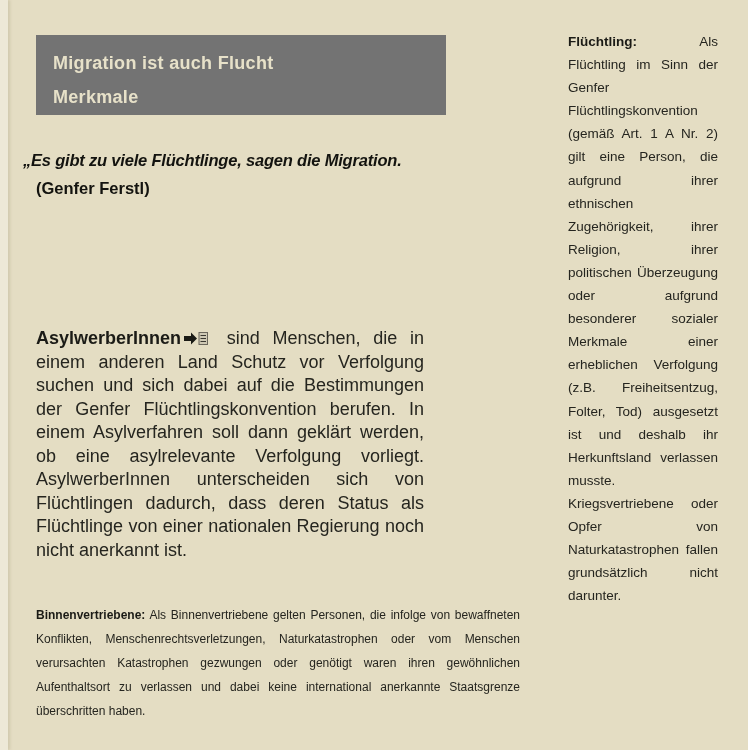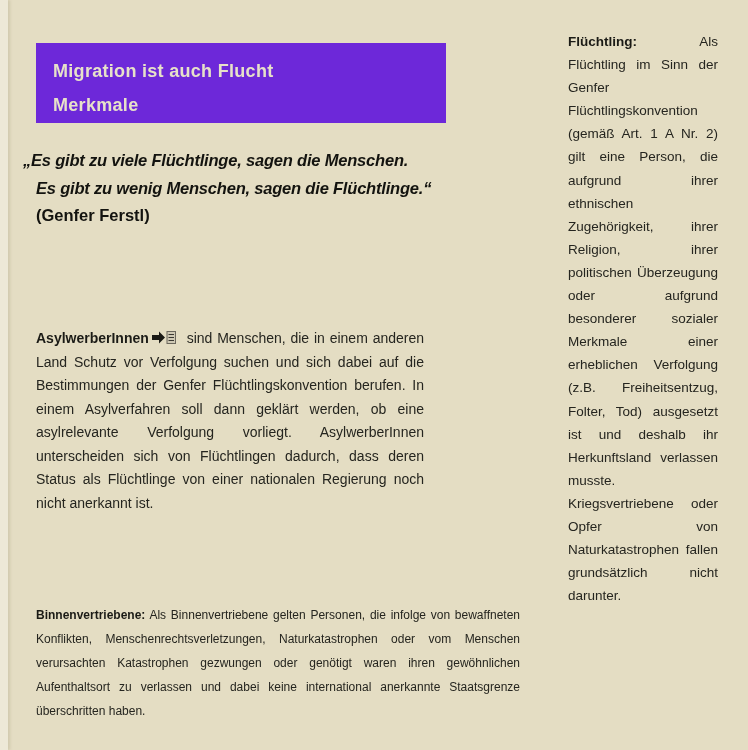--- a/index.html
+++ b/index.html
@@ -10,54 +10,53 @@
     color:#25251f;
   }
   .edge-strip{
     position:absolute;left:0;top:0;width:8px;height:100%;
     background:#ede8d7;
     box-shadow:2px 0 3px rgba(120,110,80,.18);
   }
   .header-box{
     position:absolute;left:36px;top:35px;width:410px;height:80px;
     box-sizing:border-box;padding:11px 0 0 17px;
-    background:#6d28d9;color:#e7e1c9;
-    font-size:18px;font-weight:bold;letter-spacing:.3px;margin-top:8px;
+    background:#737373;color:#e7e1c9;
+    font-size:18px;font-weight:bold;letter-spacing:.3px;
   }
   .header-line{line-height:34px;}
   .quote{
     position:absolute;left:36px;top:147px;width:490px;
     font-size:16.5px;font-weight:bold;font-style:italic;
     line-height:27.5px;letter-spacing:-.2px;color:#13130f;
     white-space:nowrap;
   }
   .quote .q1{margin-left:-13px;}
   .quote .qa{font-style:normal;letter-spacing:0;}
   .para{position:absolute;text-align:justify;}
   .para b{font-weight:bold;color:#1b1b16;}
-  .left-para{left:36px;top:327px;width:388px;font-size:14px;line-height:23.5px;}
+  .left-para{left:36px;top:327px;width:388px;font-size:18px;line-height:23.5px;}
   .right-col{left:568px;top:30px;width:150px;font-size:13.5px;line-height:23.1px;}
   .bottom-para{left:36px;top:603px;width:484px;font-size:12px;line-height:24px;}
   .xref-icon{display:inline-block;vertical-align:-1px;margin:0 6px 0 3px;}
 </style>
 </head>
 <body>
 
 <div class="page">
 
   <div class="edge-strip"></div>
 
   <div class="header-box">
     <div class="header-line">Migration ist auch Flucht</div>
     <div class="header-line">Merkmale</div>
   </div>
 
   <div class="quote">
-    <div class="q1">„Es gibt zu viele Flüchtlinge, sagen die Menschen.</div>
-    <div class="q2">Es gibt zu wenig Menschen, sagen die Flüchtlinge.“</div>
+    <div class="q1">„Es gibt zu viele Flüchtlinge, sagen die Migration.</div>
     <div class="qa">(Genfer Ferstl)</div>
   </div>
 
   <div class="para left-para">
     <b>AsylwerberInnen</b><svg class="xref-icon" width="24" height="13" viewBox="0 0 24 13" xmlns="http://www.w3.org/2000/svg">
         <polygon points="0,4 7,4 7,0.5 13,6.5 7,12.5 7,9 0,9" fill="#1a1a15"></polygon>
         <rect x="15" y="0.5" width="8.5" height="12" fill="#cfc9b4" stroke="#6b675c" stroke-width="1"></rect>
         <line x1="16.5" y1="3.5" x2="22" y2="3.5" stroke="#3a3831" stroke-width="1"></line>
         <line x1="16.5" y1="6.5" x2="22" y2="6.5" stroke="#3a3831" stroke-width="1"></line>
         <line x1="16.5" y1="9.5" x2="22" y2="9.5" stroke="#3a3831" stroke-width="1"></line>

